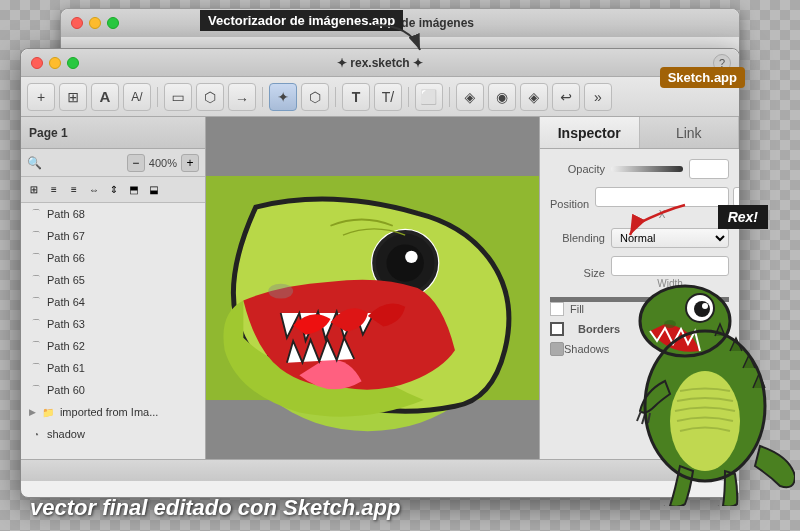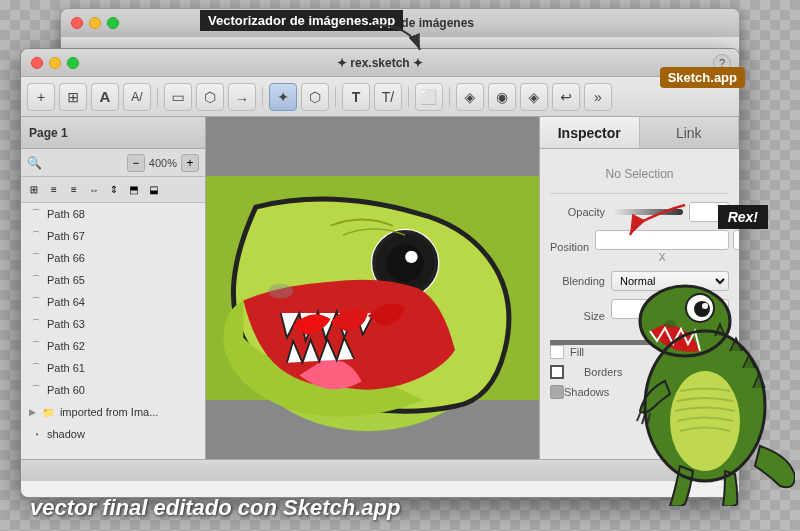--- a/index.html
+++ b/index.html
@@ -550,21 +550,20 @@
       </svg>
     </div>
 
     <div class="sketch-inspector">
       <div class="inspector-tabs">
         <div class="inspector-tab active">Inspector</div>
         <div class="inspector-tab">Link</div>
       </div>
 
       <div class="inspector-content">
-        <div class="no-selection">No Selection</div>
 
         <div class="inspector-row">
           <div class="inspector-label">Opacity</div>
           <div class="opacity-slider"></div>
           <input class="inspector-input" style="width: 40px; flex: 0 0 auto;" value="">
         </div>
 
         <div class="inspector-row">
           <div class="inspector-label">Position</div>
           <div style="flex:1;">
@@ -594,21 +593,21 @@
             <input class="inspector-input" style="width: 100%;" value="">
             <div class="pos-label" style="margin-top:2px;">Width</div>
           </div>
         </div>
 
         <div style="margin-top:8px; border-top:5px solid #737373; padding-top:0;">
           <div style="display:flex; align-items:center; gap:6px; margin-bottom:6px;">
             <div style="width:14px; height:14px; background:white; border:1px solid #bbb;"></div>
             <span style="font-size:11px; color:#555;">Fill</span>
           </div>
-          <div style="display:flex; align-items:center; gap:20px; margin-bottom:6px;">
+          <div style="display:flex; align-items:center; gap:14px; margin-bottom:6px;font-weight:bold;">
             <div style="width:14px; height:14px; background:white; border:2px solid #555;"></div>
             <span style="font-size:11px; color:#555;">Borders</span>
           </div>
           <div style="display:flex; align-items:center; ">
             <div style="width:14px; height:14px; background:#aaa; border:1px solid #999; border-radius:2px;"></div>
             <span style="font-size:11px; color:#555;">Shadows</span>
           </div>
         </div>
       </div>
     </div>

